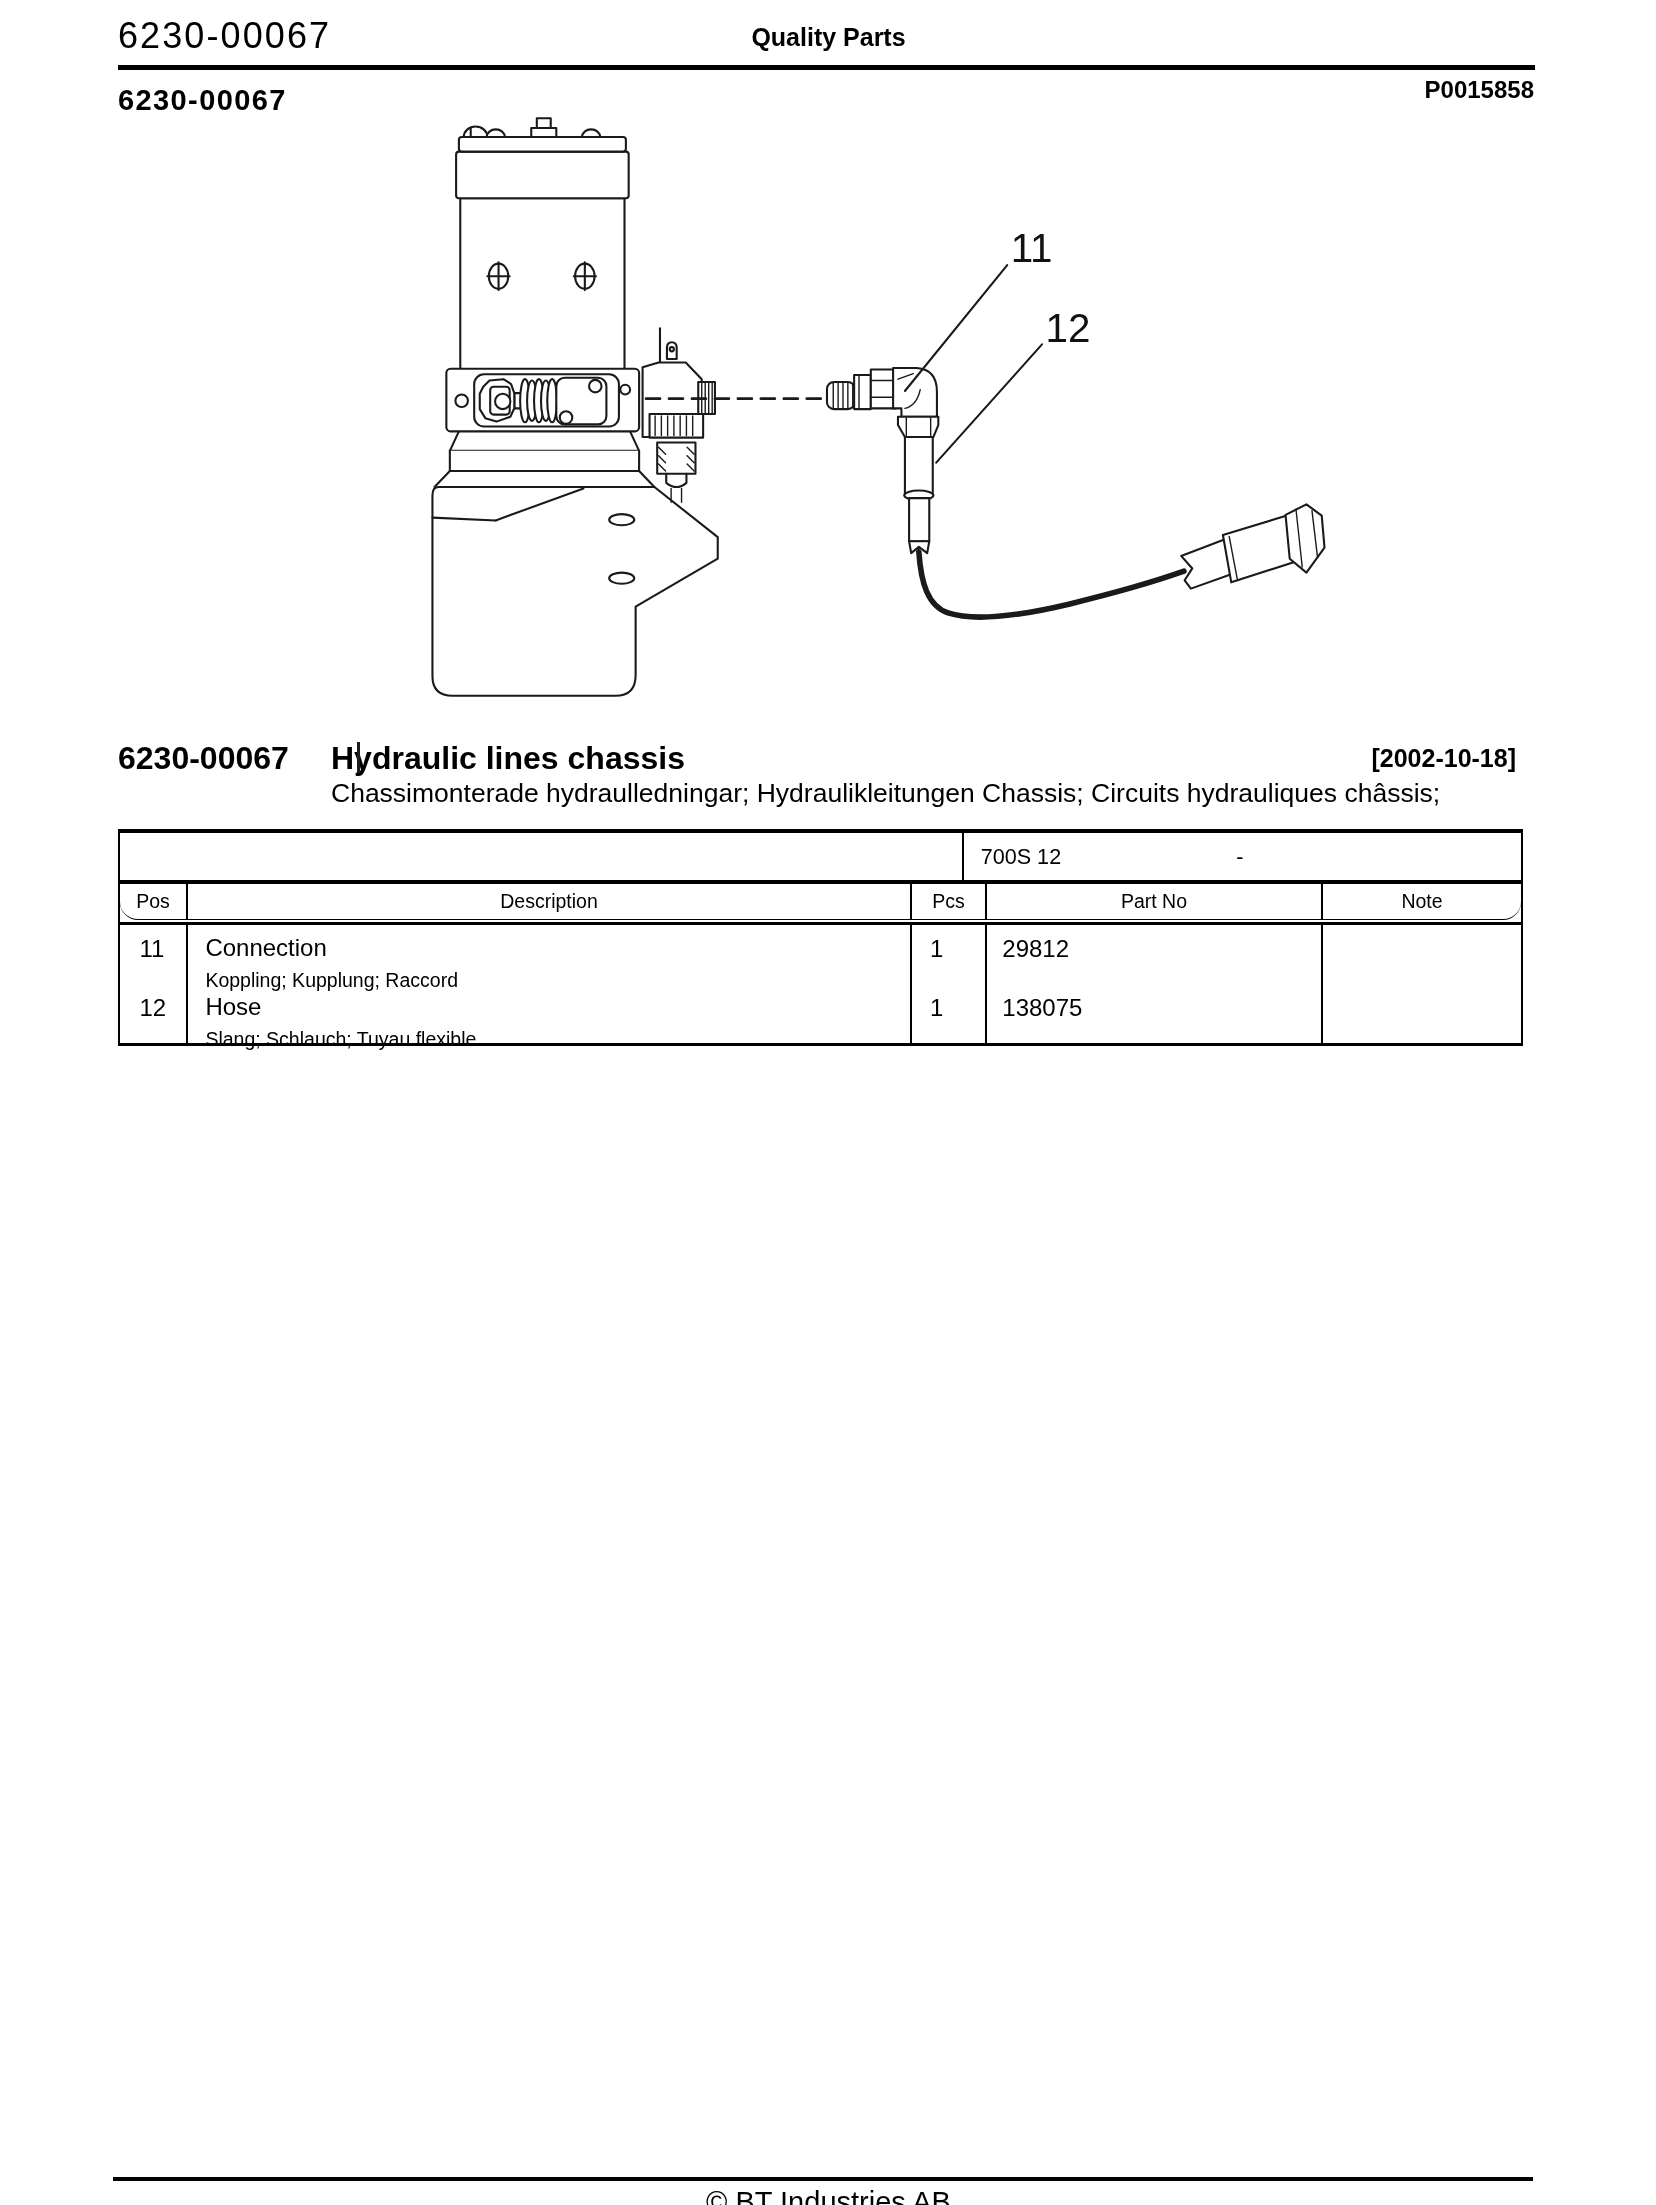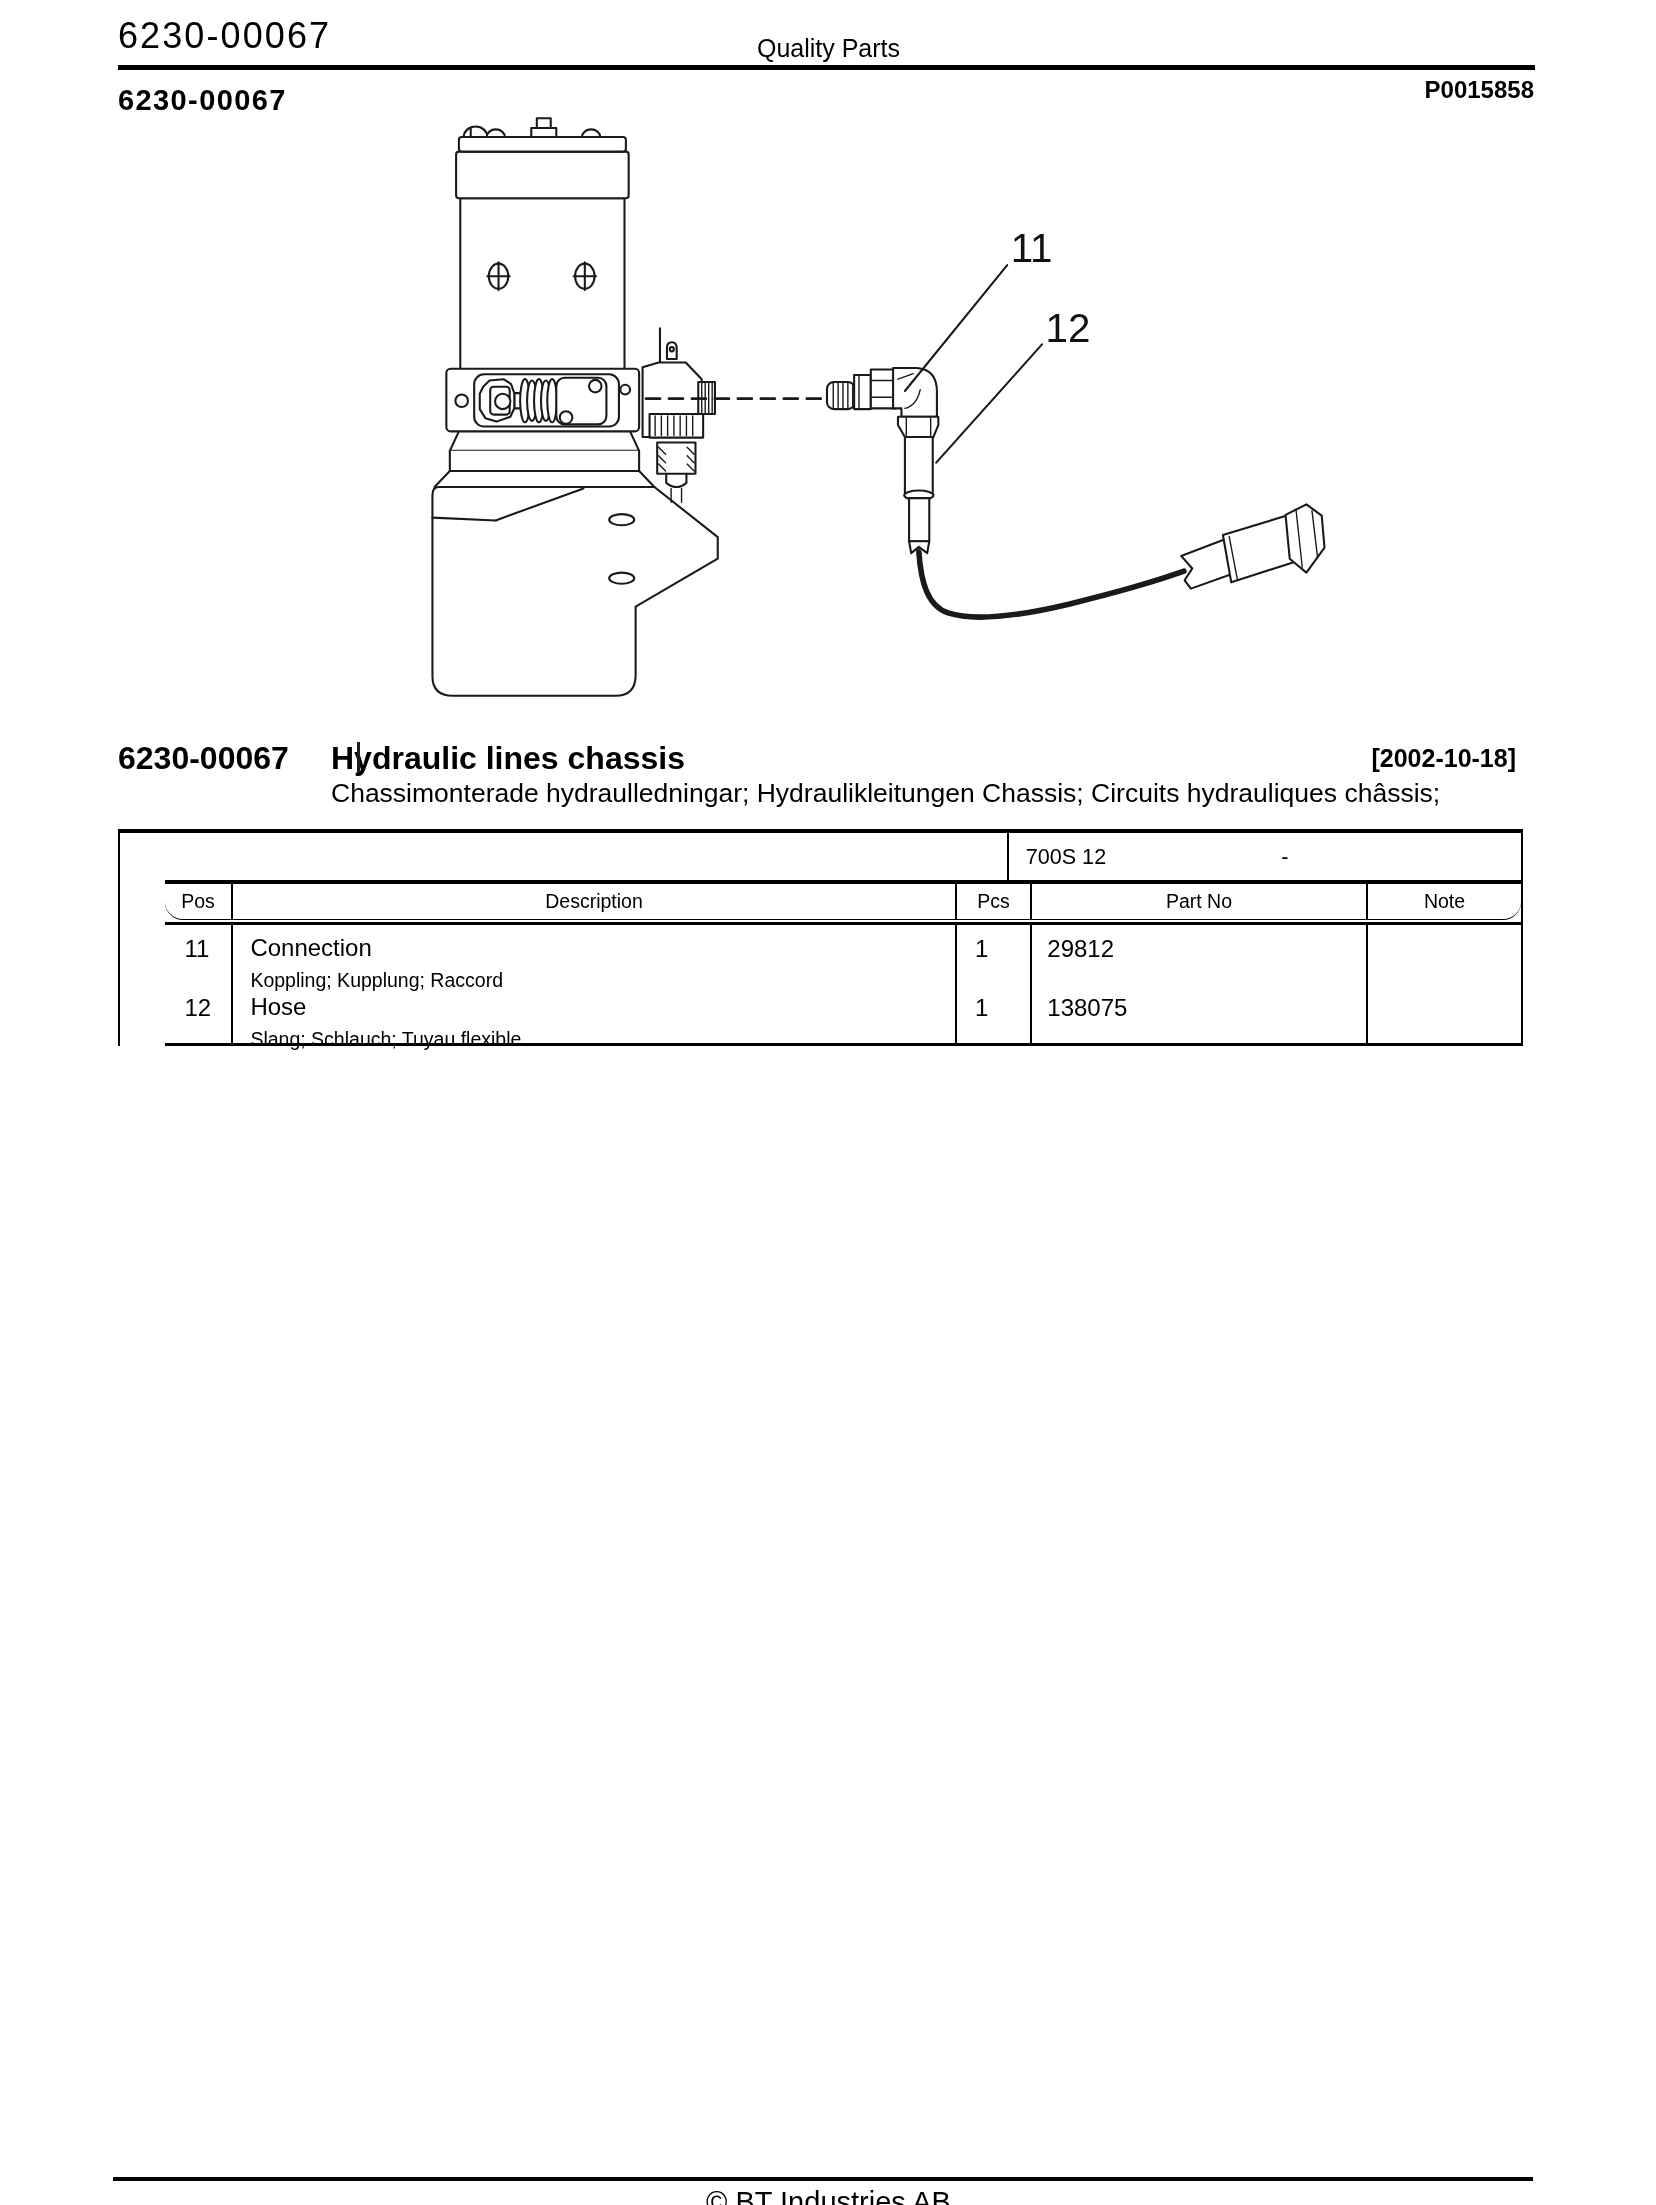--- a/index.html
+++ b/index.html
@@ -3,36 +3,36 @@
 <meta charset="utf-8">
 <style>
   html,body{margin:0;padding:0;background:#e8e8e8;}
   .page{
     position:relative; width:1657px; height:2205px; background:#ffffff;
     overflow:hidden; font-family:"Liberation Sans", sans-serif; color:#000;
   }
   .abs{position:absolute;}
   
   .doc-number-top{left:118px; top:18px; font-size:36px; font-weight:400; letter-spacing:2.1px; line-height:1;}
-  .quality-label{left:0; right:0; top:36px; text-align:center; font-size:25px; font-weight:400; line-height:1;}
+  .quality-label{left:0; right:0; top:25px; text-align:center; font-size:25px; font-weight:700; line-height:1;}
   .header-rule{left:118px; top:65px; width:1417px; height:4.9px; background:#000;}
   .doc-number-2{left:118px; top:86px; font-size:29px; font-weight:700; letter-spacing:1.4px; line-height:1;}
   .plate-code{right:123px; top:78px; font-size:24px; font-weight:700; line-height:1;}
   
   .figure-svg{left:390px; top:104px;}
   .figure-svg text{font-family:"Liberation Sans", sans-serif; fill:#111;}
   
   .sec-number{left:118px; top:742px; font-size:32px; font-weight:700; line-height:1;}
   .sec-title{left:331px; top:742px; font-size:32px; font-weight:700; line-height:1;text-align:center;}
   .artifact-bar{left:357px; top:742px; width:2.8px; height:31px; background:#1c1c1c;}
   .sec-date{right:141px; top:746px; font-size:25px; font-weight:700; line-height:1;}
   .sec-subtitle{left:331px; top:780px; font-size:26.5px; font-weight:400; line-height:1;}
   
   .ptable{left:118px; top:829px; width:1405px; border-left:2.1px solid #000; border-right:2.1px solid #000;
-          border-top:4.9px solid #000; box-sizing:border-box; font-size:19.5px;padding-left:45px;}
+          border-top:4.9px solid #000; box-sizing:border-box; font-size:19.5px;}
   .band{display:flex; height:47px; border-bottom:4.2px solid #000;}
   .band-left{width:844px; border-right:2.1px solid #000; box-sizing:border-box;}
   .band-right{flex:1; display:flex; align-items:center; font-size:21.6px;}
   .band-model{margin-left:16.7px;}
   .band-series{}
   .band-range{margin-left:175px;}
   .hrow{display:flex; height:35px; border-bottom:1.4px solid #000; align-items:center;border-radius:18px;}
   .hcell{display:flex; align-items:center; justify-content:center; height:100%; box-sizing:border-box;}
   .c-pos{width:68px; border-right:2.1px solid #000;}
   .c-desc{width:724px; border-right:2.1px solid #000;}

